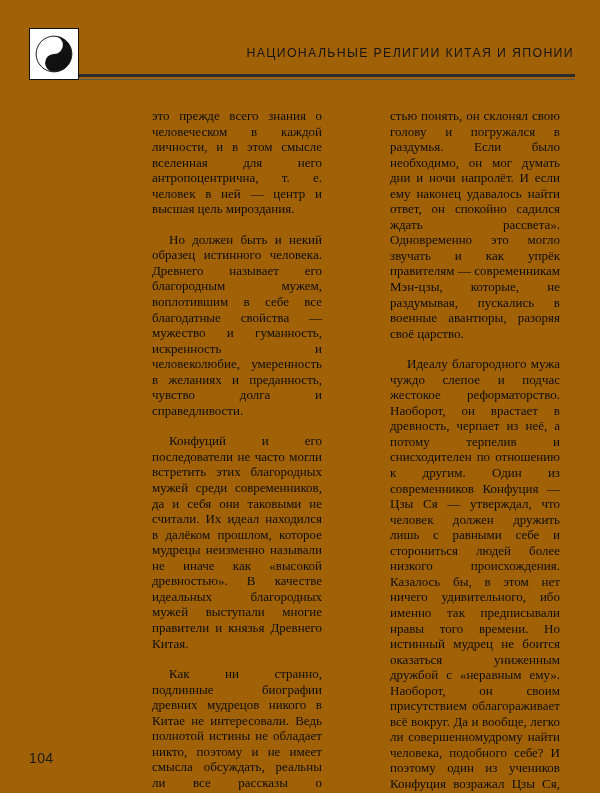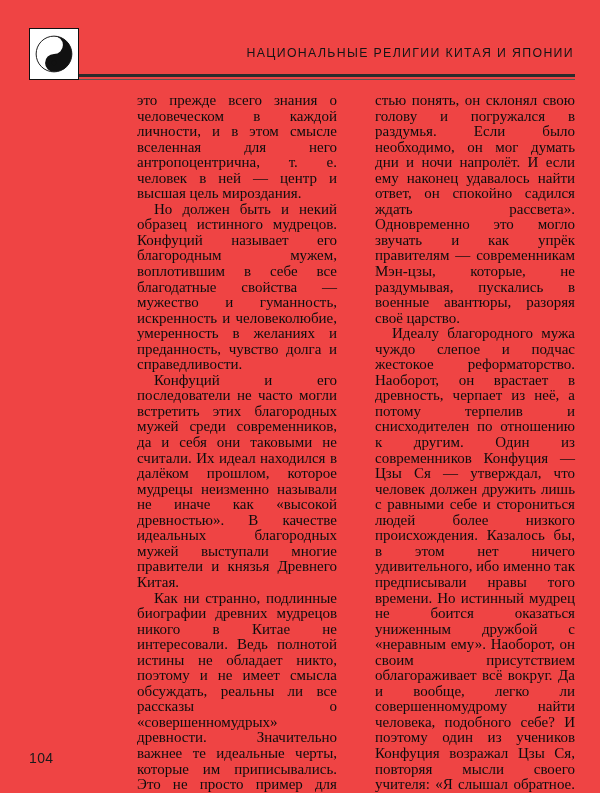--- a/index.html
+++ b/index.html
@@ -12,21 +12,21 @@
     height: 793px;
     position: relative;
     font-family: "Liberation Serif", "DejaVu Serif", serif;
     color: #0d0d0d;
     overflow: hidden;
   }
 
   .page {
     position: absolute;
     inset: 0;
-    background: #ef4444;
+    background: #a16207;
   }
 
   
   .header {
     position: absolute;
     top: 28px;
     left: 0;
     width: 600px;
     height: 58px;
   }
@@ -91,24 +91,24 @@
 
   .col {
     position: absolute;
     top: 0;
     width: 200px;
   }
   .col-left  { left: 0px; }
   .col-right { left: 238px; }
 
   .col p {
-    margin: 0;
+    margin: 15px;
     text-align: justify;
     text-justify: inter-word;
-    font-size: 15px;
+    font-size: 13px;
     line-height: 15.55px;
     text-indent: 17px;
     hyphens: manual;
     word-spacing: -0.1px;
   }
   .col p.first { text-indent: 0; }
 
   
   .folio {
     position: absolute;
@@ -144,21 +144,21 @@
       <div class="bar-thin"></div>
     </div>
 
     <div class="header-title">НАЦИОНАЛЬНЫЕ РЕЛИГИИ КИТАЯ И ЯПОНИИ</div>
   </div>
 
   <div class="columns">
 
     <div class="col col-left">
       <p class="first">это прежде всего знания о человеческом в каждой личности, и в этом смысле вселенная для него антропоцентрична, т. е. человек в ней — центр и высшая цель мироздания.</p>
-      <p>Но должен быть и некий образец истинного мудрецов. Конфуций называет его благородным мужем, воплотившим в себе все благодатные свойства — мужество и гуманность, искренность и человеколюбие, умеренность в желаниях и преданность, чувство долга и справедливости.</p>
+      <p>Но должен быть и некий образец истинного человека. Древнего называет его благородным мужем, воплотившим в себе все благодатные свойства — мужество и гуманность, искренность и человеколюбие, умеренность в желаниях и преданность, чувство долга и справедливости.</p>
       <p>Конфуций и его последователи не часто могли встретить этих благородных мужей среди современников, да и себя они таковыми не считали. Их идеал находился в далёком прошлом, которое мудрецы неизменно называли не иначе как «высокой древностью». В качестве идеальных благородных мужей выступали многие правители и князья Древнего Китая.</p>
       <p>Как ни странно, подлинные биографии древних мудрецов никого в Китае не интересовали. Ведь полнотой истины не обладает никто, поэтому и не имеет смысла обсуждать, реальны ли все рассказы о «совершенномудрых» древности. Значительно важнее те идеальные черты, которые им приписывались. Это не просто пример для подражания и не весёлые побасёнки из жизни Древнего Китая. Ведь все эти люди — Хуан-ди, Фуси, Чжоу-гун, Вэнь-ван — являются предками каждого китайца. То, что было присуще предкам, должно быть свойственно и их последователям, а значит, люди изучают свои изначальные качества, «себя в утробе».</p>
 
     </div>
 
     <div class="col col-right">
       <p class="first">стью понять, он склонял свою голову и погружался в раздумья. Если было необходимо, он мог думать дни и ночи напролёт. И если ему наконец удавалось найти ответ, он спокойно садился ждать рассвета». Одновременно это могло звучать и как упрёк правителям — современникам Мэн-цзы, которые, не раздумывая, пускались в военные авантюры, разоряя своё царство.</p>
       <p>Идеалу благородного мужа чуждо слепое и подчас жестокое реформаторство. Наоборот, он врастает в древность, черпает из неё, а потому терпелив и снисходителен по отношению к другим. Один из современников Конфуция — Цзы Ся — утверждал, что человек должен дружить лишь с равными себе и сторониться людей более низкого происхождения. Казалось бы, в этом нет ничего удивительного, ибо именно так предписывали нравы того времени. Но истинный мудрец не боится оказаться униженным дружбой с «неравным ему». Наоборот, он своим присутствием облагораживает всё вокруг. Да и вообще, легко ли совершенномудрому найти человека, подобного себе? И поэтому один из учеников Конфуция возражал Цзы Ся, повторяя мысли своего учителя: «Я слышал обратное. Я слышал, что благородный муж ценит мудрецов и спокойно относится к большинству, и, будучи преисполнен восхищения к свершающим добро, он жалеет тех, кто не способен на это. Если я являюсь великим мудрецом, так почему же я должен быть нетерпим к людям? Если же я не являюсь мудрецом и люди отвергают меня, то как же я сам смогу отвергать людей?».</p>
 
     </div>

